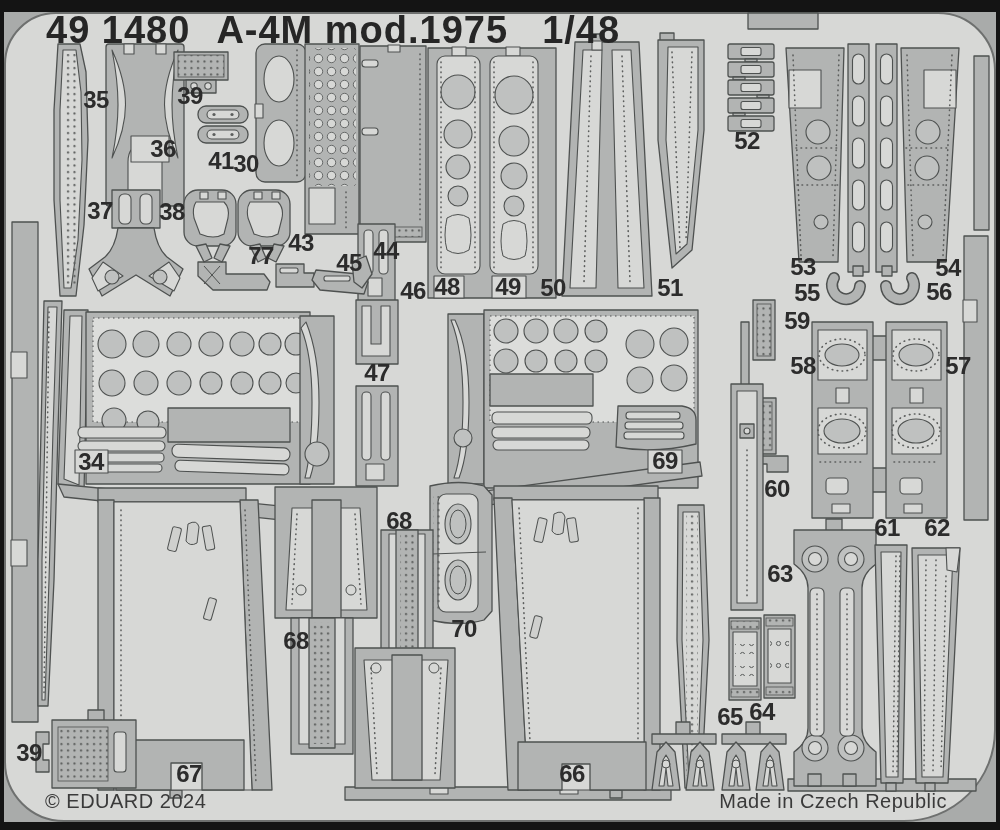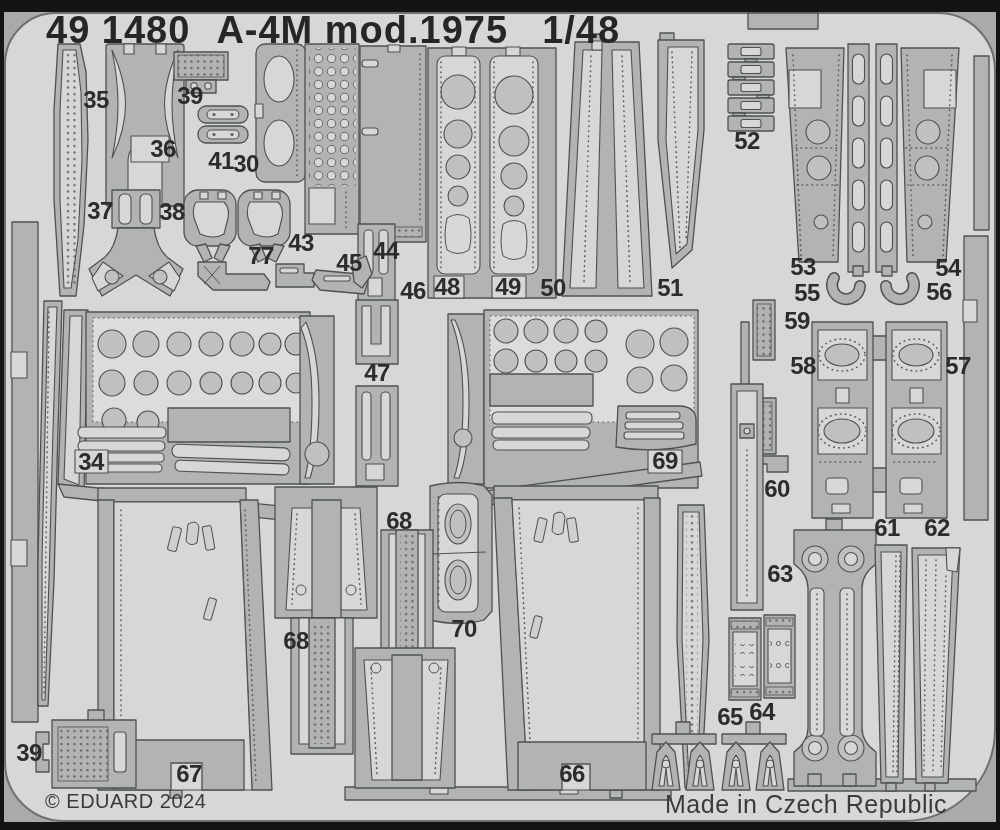--- a/index.html
+++ b/index.html
@@ -22,21 +22,21 @@
   .pd{fill:var(--rivet);}
   .ph{fill:var(--light);stroke:var(--line);stroke-width:.8;}
   .pc{fill:none;stroke:var(--line);stroke-width:.9;}
   .header{position:absolute;left:46px;top:9px;font-weight:bold;font-size:38px;color:var(--text);
           letter-spacing:1px;white-space:nowrap;}
   .header .cat{margin-right:26px;}
   .header .ttl{margin-right:34px;}
   .brand{position:absolute;right:45px;top:4px;font-family:"DejaVu Serif", serif;font-weight:700;
          font-size:31px;color:#1b1b1b;letter-spacing:1px;}
   .copyright{position:absolute;left:45px;top:790px;font-size:20px;color:var(--subtext);letter-spacing:.5px;}
-  .madein{position:absolute;right:53px;top:790px;font-size:25px;color:var(--subtext);letter-spacing:.5px;}
+  .madein{position:absolute;right:53px;top:790px;font-size:20px;color:var(--subtext);letter-spacing:.5px;}
   .plabel{position:absolute;transform:translate(-50%,-50%);font-size:24px;font-weight:600;
           color:var(--label);letter-spacing:-0.5px;line-height:1;}
 </style>
 </head>
 <body>
 
 <div class="stage">
   <div class="backing"></div>
   <div class="sheet"></div>
 

